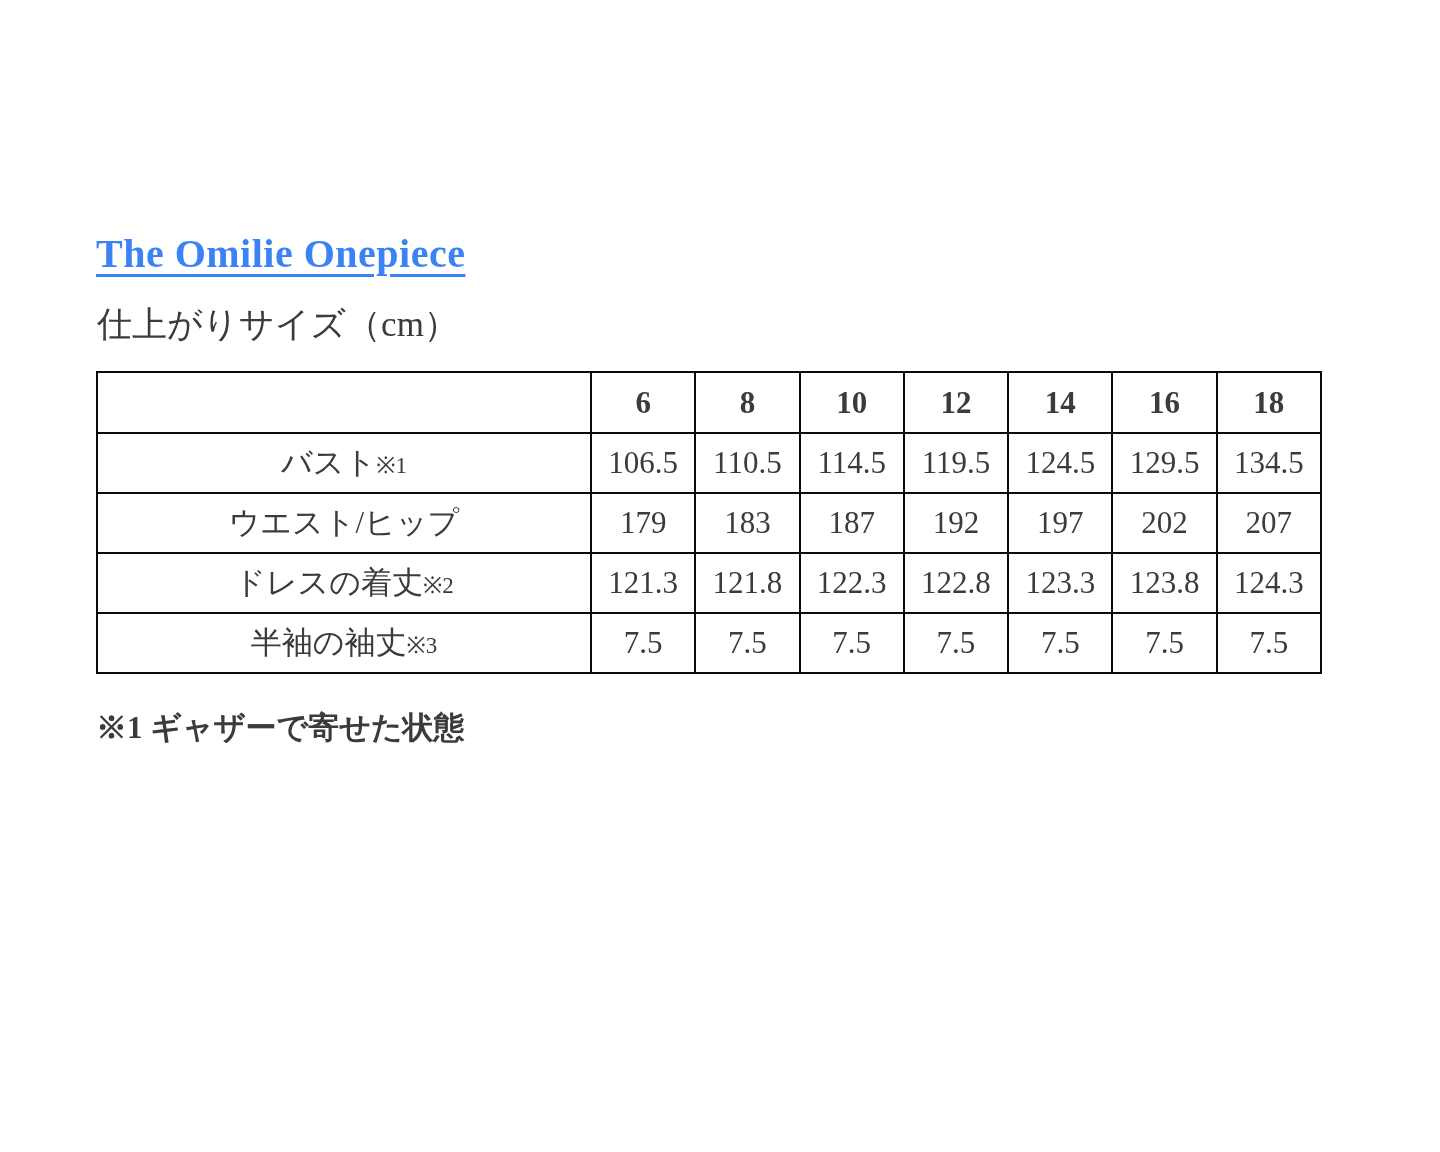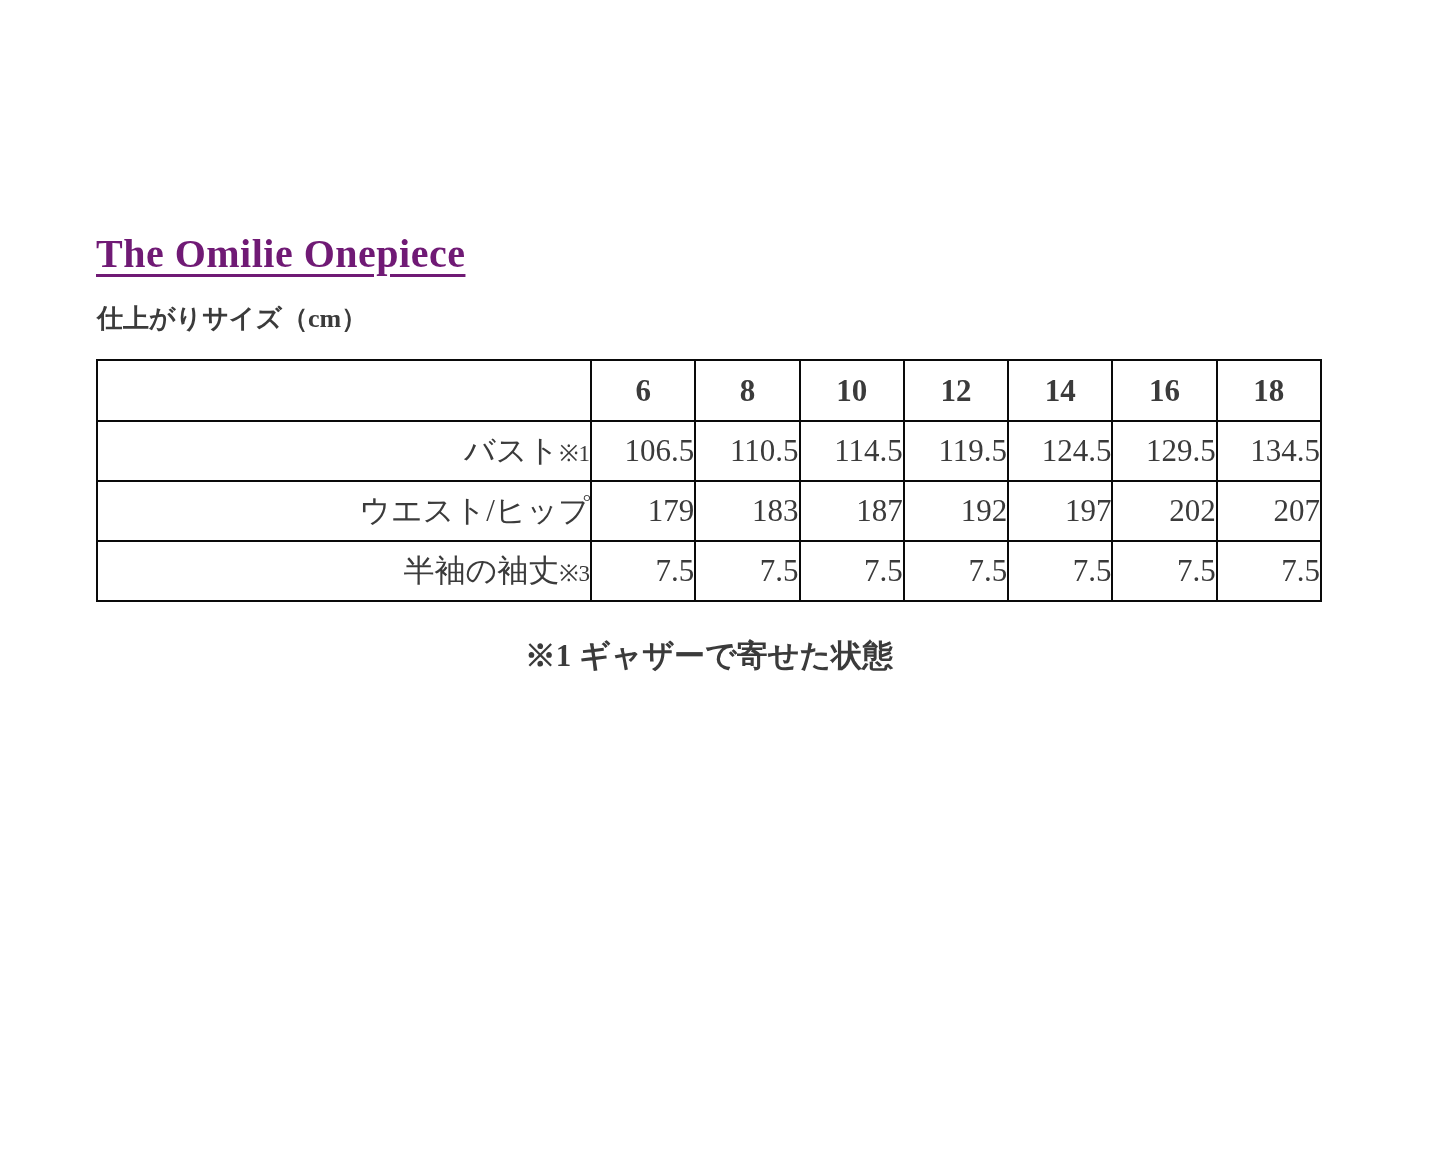--- a/index.html
+++ b/index.html
@@ -19,29 +19,29 @@
     position: absolute;
     left: 96px;
     top: 0;
     width: 1228px;
   }
   .title {
     margin: 230px 0 0 0;
     font-size: 40px;
     font-weight: bold;
     letter-spacing: 0.5px;
-    color: #701a75;
+    color: #3b82f6;
     text-decoration: underline;
     text-decoration-thickness: 3px;
     text-underline-offset: 7px;
   }
   .subtitle {
     margin: 24px 0 23px 1px;
-    font-size: 26px;
-    font-weight: bold;
+    font-size: 35px;
+    font-weight: normal;
     color: #3b3b3b;
   }
   table.size-table {
     border-collapse: collapse;
     width: 1226px;
     table-layout: fixed;
   }
   .size-table th, .size-table td {
     border: 2px solid #0a0a0a;
     text-align: center;
@@ -51,32 +51,31 @@
     color: #3b3b3b;
     overflow: hidden;
   }
   .size-table th {
     font-weight: bold;
     height: 59px;
   }
   .size-table td {
     font-weight: normal;
     height: 58px;
-    text-align: right;
   }
   .label-col {
     width: 492px;
   }
   .note-mark {
     font-size: 23px;
   }
   .footnotes {
     margin-top: 32px;
     width: 1226px;
-    text-align: center;
+    text-align: left;
     font-weight: bold;
     font-size: 31px;
     line-height: 43px;
     color: #3b3b3b;
   }
 </style>
 </head>
 <body>
 
 <div class="page">
@@ -111,20 +110,30 @@
           <td class="label-col"><span>ウエスト/ヒップ</span></td>
           <td>179</td>
           <td>183</td>
           <td>187</td>
           <td>192</td>
           <td>197</td>
           <td>202</td>
           <td>207</td>
         </tr>
         <tr>
+          <td class="label-col"><span>ドレスの着丈</span><span class="note-mark">※2</span></td>
+          <td>121.3</td>
+          <td>121.8</td>
+          <td>122.3</td>
+          <td>122.8</td>
+          <td>123.3</td>
+          <td>123.8</td>
+          <td>124.3</td>
+        </tr>
+        <tr>
           <td class="label-col"><span>半袖の袖丈</span><span class="note-mark">※3</span></td>
           <td>7.5</td>
           <td>7.5</td>
           <td>7.5</td>
           <td>7.5</td>
           <td>7.5</td>
           <td>7.5</td>
           <td>7.5</td>
         </tr>
       </tbody>

